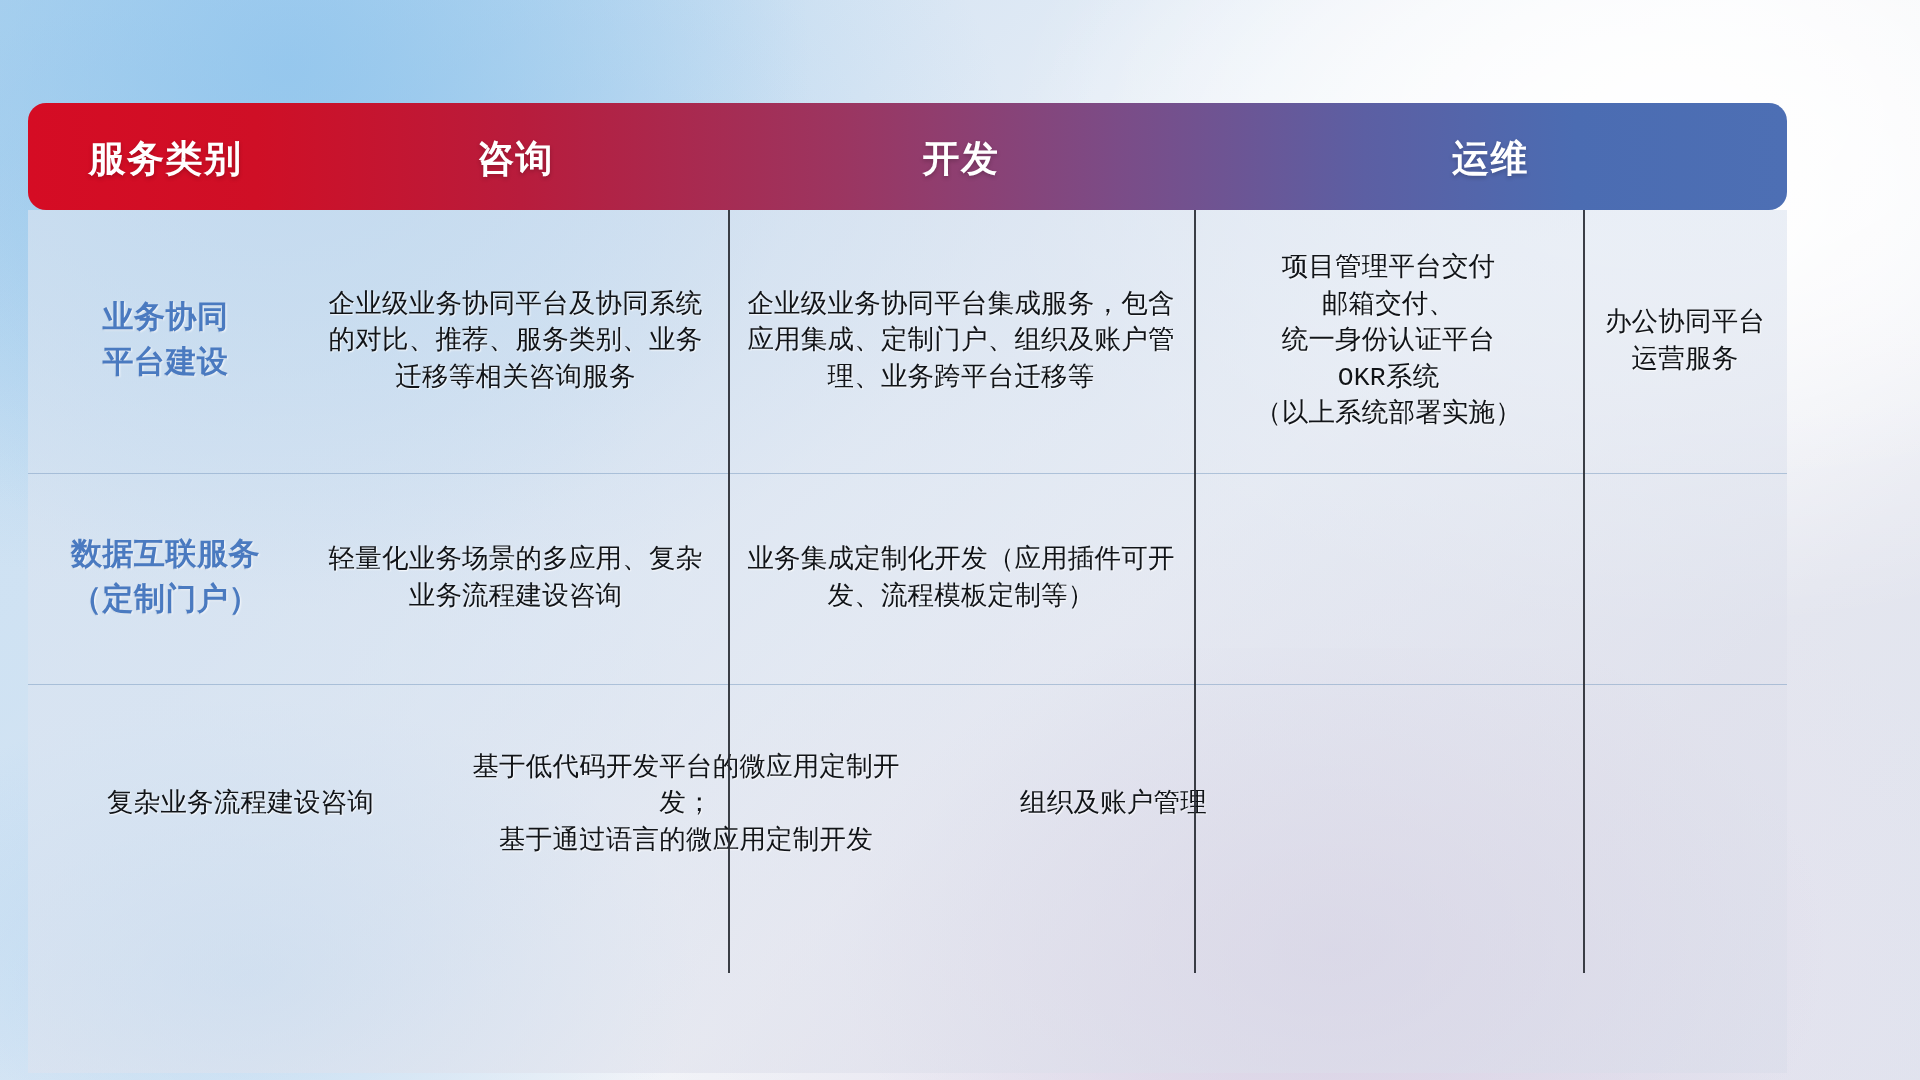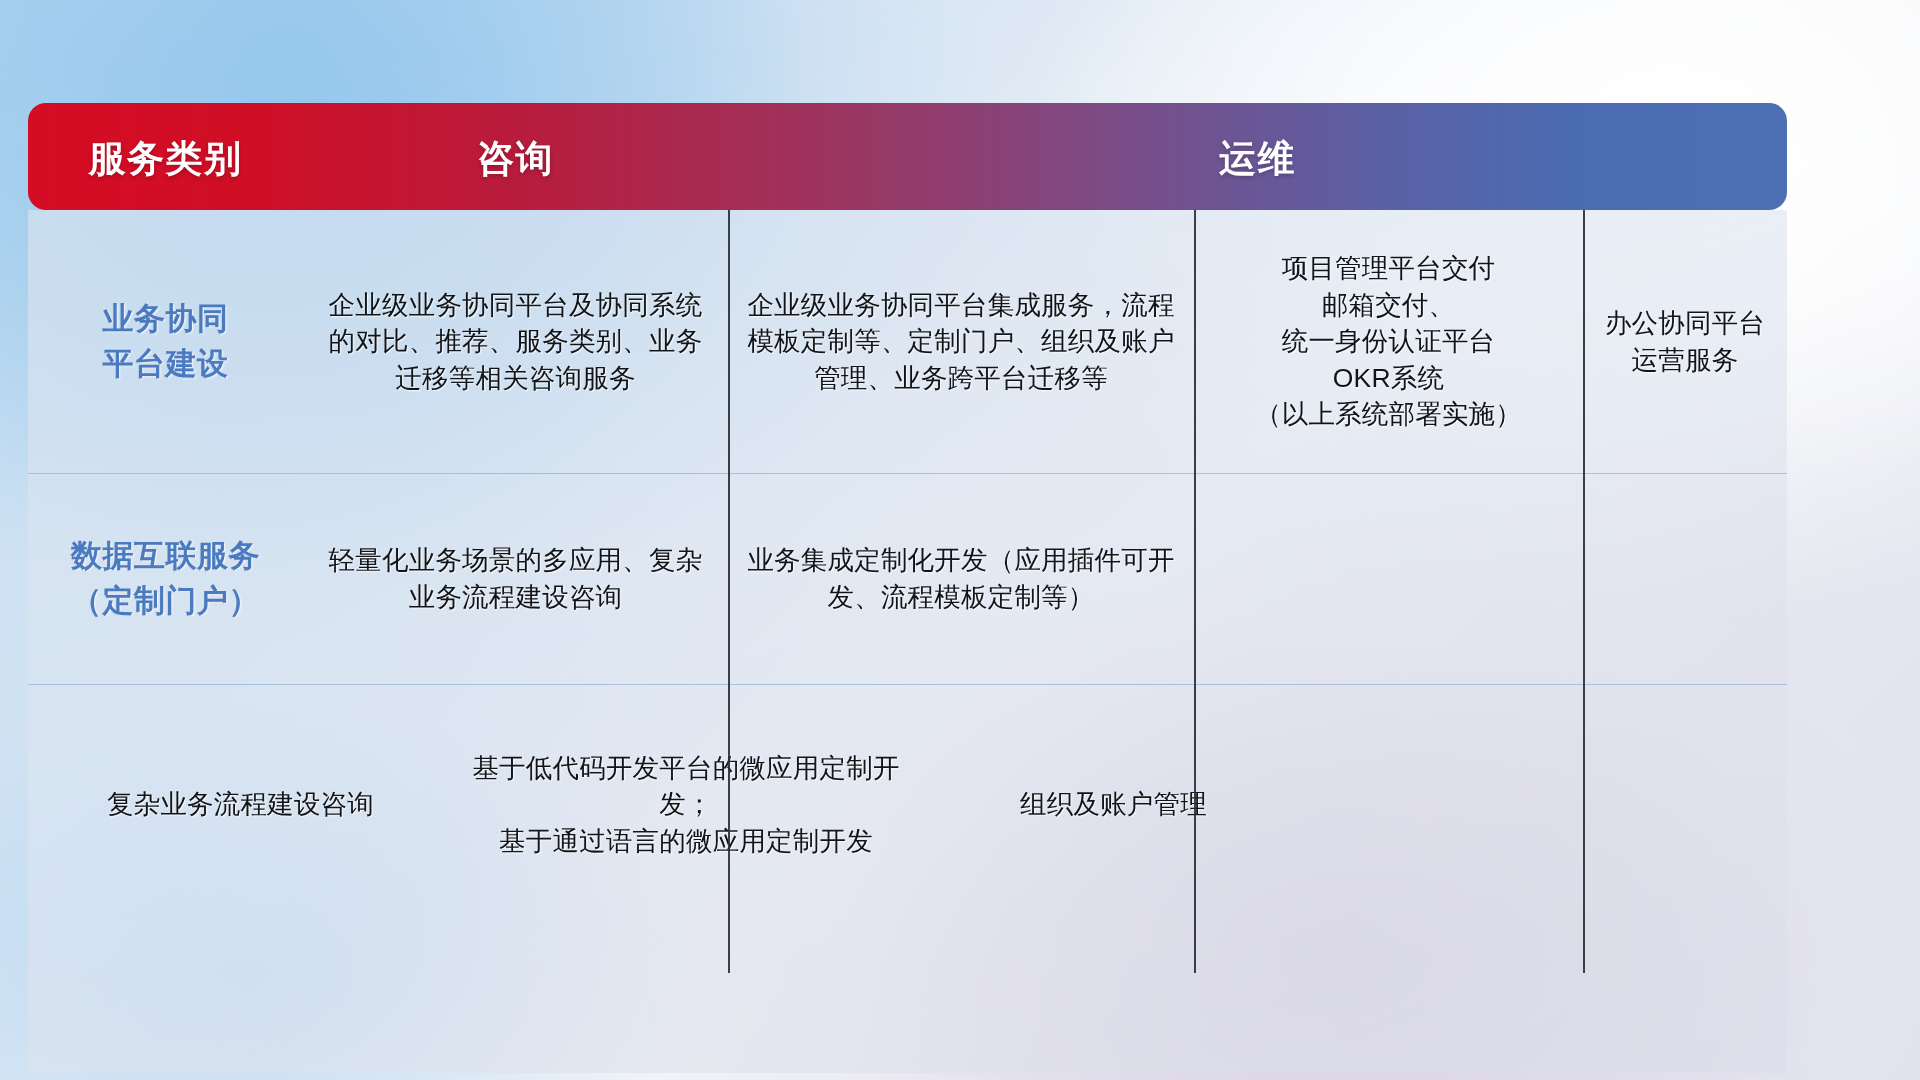--- a/index.html
+++ b/index.html
@@ -37,20 +37,21 @@
     position:absolute; left:-12%; bottom:-18%; width:50%; height:55%;
     background:radial-gradient(ellipse at 50% 50%, rgba(150,200,238,.45) 0%, rgba(150,200,238,0) 66%);
   }
 
   
   #table-wrap {
     position:absolute;
     left:28px; top:103px;
     width:1759px; height:866px;
     z-index:2;
+    font-family:Liberation Mono, monospace;
   }
 
   
   .body-panel {
     position:absolute;
     left:0; top:107px;
     width:1759px; height:863px;
     background:linear-gradient(160deg, rgba(214,226,240,.72) 0%, rgba(221,229,241,.62) 40%, rgba(222,224,235,.58) 75%, rgba(216,220,233,.52) 100%);
   }
 
@@ -148,37 +149,40 @@
 
   <div class="body-panel"></div>
 
   <div class="header-row">
     <div class="header-cell c1">
         <span>服务类别</span>
       </div>
     <div class="header-cell c2">
         <span>咨询</span>
       </div>
+    <div class="header-cell c3">
+        <span>开发</span>
+      </div>
     <div class="header-cell c5">
         <span>运维</span>
       </div>
   </div>
 
   <div class="rows">
 
     <div class="row row-1">
       <div class="cell c1">
           <span class="cell-label" style="white-space: pre-line;">业务协同
 平台建设</span>
         </div>
       <div class="cell c2">
           <span class="cell-text">企业级业务协同平台及协同系统的对比、推荐、服务类别、业务迁移等相关咨询服务</span>
         </div>
       <div class="cell c3">
-          <span class="cell-text">企业级业务协同平台集成服务，流程模板定制等、定制门户、组织及账户管理、业务跨平台迁移等</span>
+          <span class="cell-text">企业级业务协同平台集成服务，包含应用集成、定制门户、组织及账户管理、业务跨平台迁移等</span>
         </div>
       <div class="cell c4">
           <span class="cell-text" style="white-space: pre-line;">项目管理平台交付
 邮箱交付、
 统一身份认证平台
 OKR系统
 （以上系统部署实施）</span>
         </div>
       <div class="cell c5">
           <span class="cell-text">办公协同平台运营服务</span>

